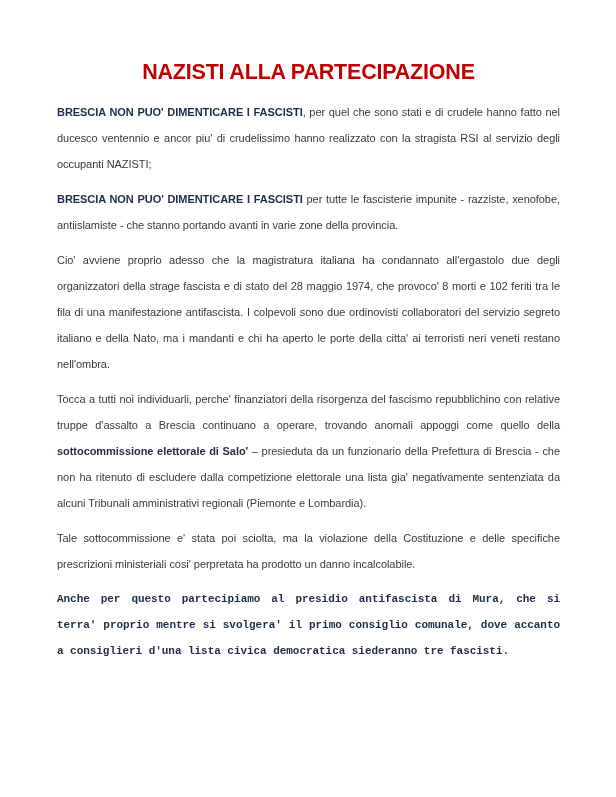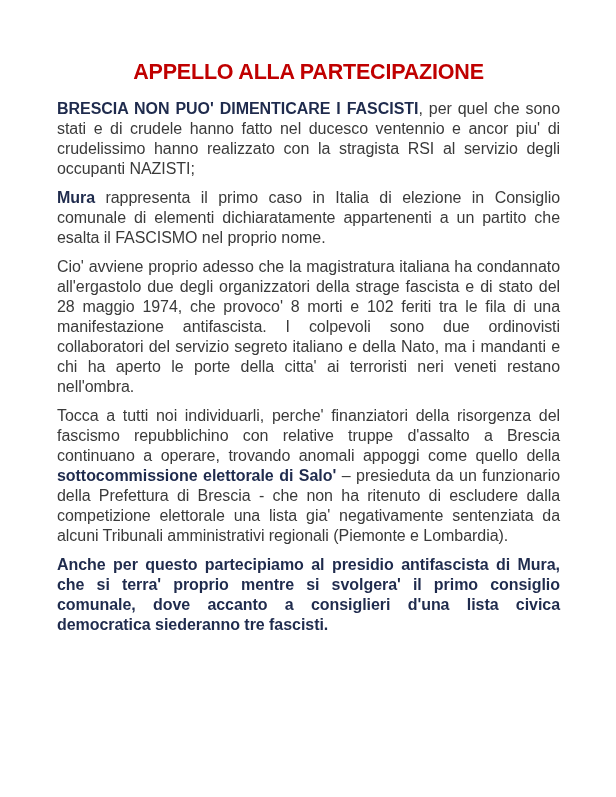--- a/index.html
+++ b/index.html
@@ -12,43 +12,44 @@
   .title {
     text-align: center;
     font-family: "Liberation Sans", sans-serif;
     font-weight: bold;
     font-size: 21.5px;
     color: #c00000;
     margin: 0 0 14px 0;
     letter-spacing: -0.2px;
   }
   .para {
-    font-size: 16px;
-    line-height: 20px;
+    font-size: 11px;
+    line-height: 26px;
     text-align: justify;
     margin: 0 0 9px 0;
     letter-spacing: -0.05px;
   }
   .b { font-weight: bold; color: #1f2b4d; }
-  .para.allbold { font-weight: bold; color: #1f2b4d; }
+  .para.allbold { font-weight: bold; color: #1f2b4d; font-family: Liberation Mono, monospace; }
 </style>
 </head>
 <body>
 
 <div class="page">
-  <h1 class="title">APPELLO ALLA PARTECIPAZIONE</h1>
+  <h1 class="title">NAZISTI ALLA PARTECIPAZIONE</h1>
 
   <p class="para"><span class="b">BRESCIA NON PUO' DIMENTICARE I FASCISTI</span><span>, per quel che sono stati e di crudele hanno fatto nel ducesco ventennio e ancor piu' di crudelissimo hanno realizzato con la stragista RSI al servizio degli occupanti NAZISTI;</span></p>
 
 
 
+  <p class="para"><span class="b">BRESCIA NON PUO' DIMENTICARE I FASCISTI</span><span> per tutte le fascisterie impunite - razziste, xenofobe, antiislamiste - che stanno portando avanti in varie zone della provincia.</span></p>
 
 
-  <p class="para"><span class="b">Mura</span><span> rappresenta il primo caso in Italia di elezione in Consiglio comunale di elementi dichiaratamente appartenenti a un partito che esalta il FASCISMO nel proprio nome.</span></p>
 
   <p class="para"><span>Cio' avviene proprio adesso  che la magistratura italiana ha condannato all'ergastolo due degli organizzatori della strage fascista e di stato del 28 maggio 1974, che provoco' 8 morti e 102 feriti  tra le fila di una manifestazione antifascista. I colpevoli sono due ordinovisti collaboratori del servizio segreto italiano e della Nato, ma i mandanti e chi ha aperto le porte della citta'  ai terroristi neri veneti restano nell'ombra.</span></p>
 
   <p class="para"><span>Tocca a tutti noi individuarli, perche'  finanziatori della risorgenza del fascismo repubblichino con relative truppe d'assalto a Brescia continuano a operare, trovando anomali appoggi come quello della </span><span class="b">sottocommissione elettorale di Salo'</span><span> – presieduta da un funzionario della Prefettura di Brescia - che non ha ritenuto di escludere dalla competizione elettorale una lista gia' negativamente sentenziata da alcuni Tribunali amministrativi regionali (Piemonte e Lombardia).</span></p>
 
+  <p class="para"><span>Tale sottocommissione e' stata poi sciolta, ma la violazione della Costituzione e delle specifiche prescrizioni ministeriali  cosi' perpretata ha prodotto un danno incalcolabile.</span></p>
 
 
   <p class="para allbold"><span>Anche per questo partecipiamo al presidio antifascista di Mura, che si terra' proprio mentre si svolgera' il primo consiglio comunale, dove accanto a consiglieri d'una lista civica democratica siederanno tre fascisti.</span></p>
 </div>
 
 </body></html>

